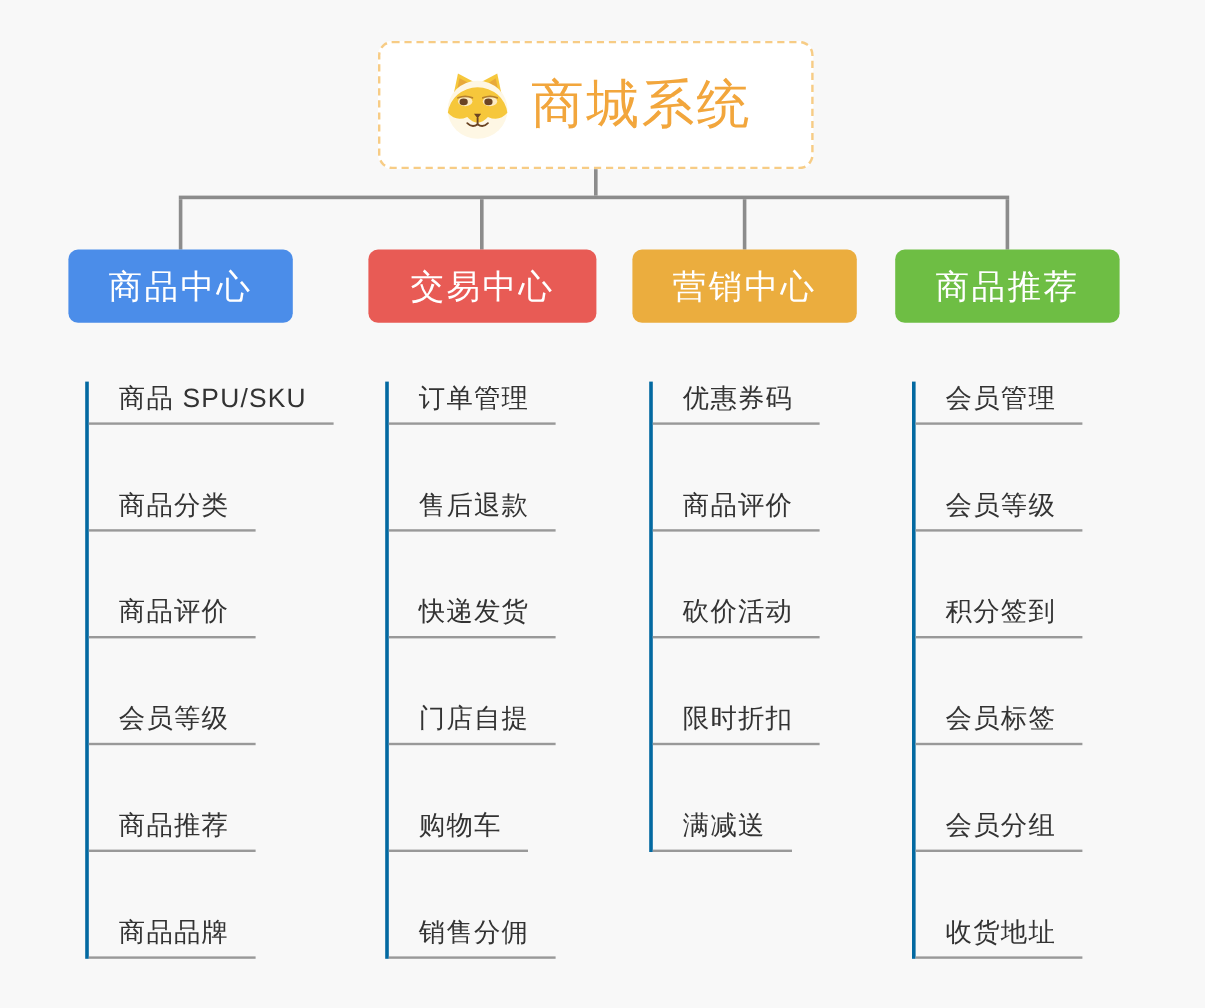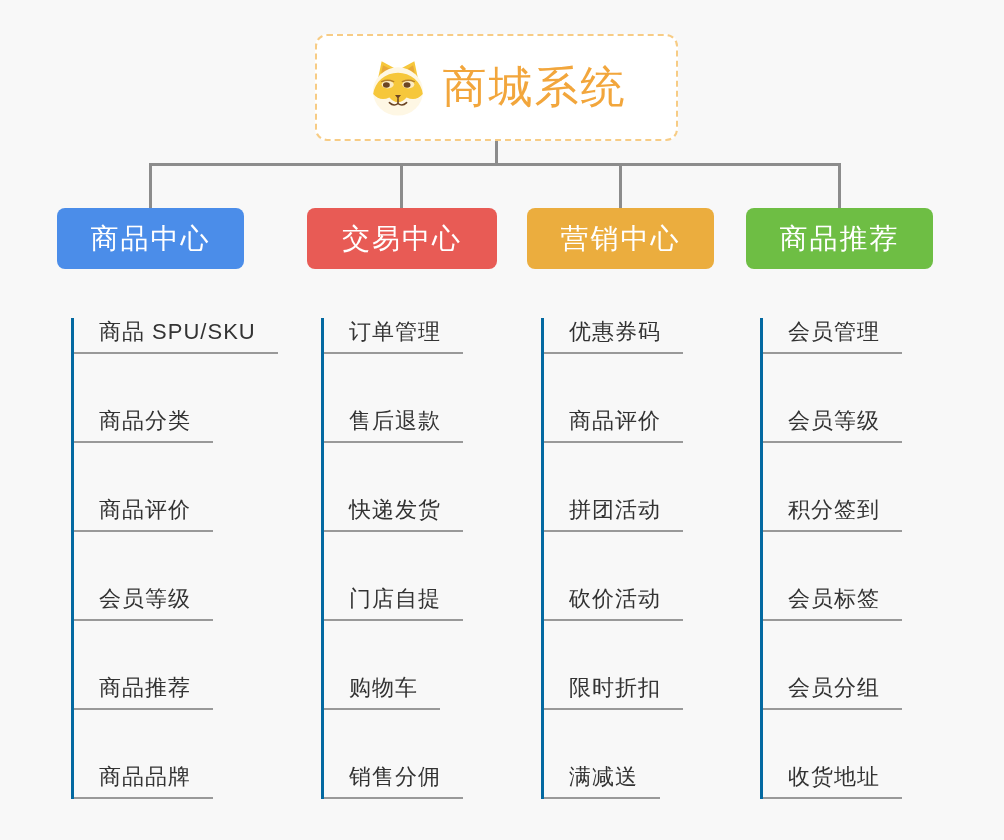--- a/index.html
+++ b/index.html
@@ -152,21 +152,20 @@
     </div>
   </div>
 
   <div class="branch" id="branch-2">
     <div class="branch-header" style="background-color: rgb(235, 173, 62);">
       <span>营销中心</span>
     </div>
     <div class="branch-items">
       <div class="item">优惠券码</div>
       <div class="item">商品评价</div>
-      <div class="item">拼团活动</div>
       <div class="item">砍价活动</div>
       <div class="item">限时折扣</div>
       <div class="item">满减送</div>
     </div>
   </div>
 
   <div class="branch" id="branch-3">
     <div class="branch-header" style="background-color: rgb(110, 190, 68);">
       <span>商品推荐</span>
     </div>

